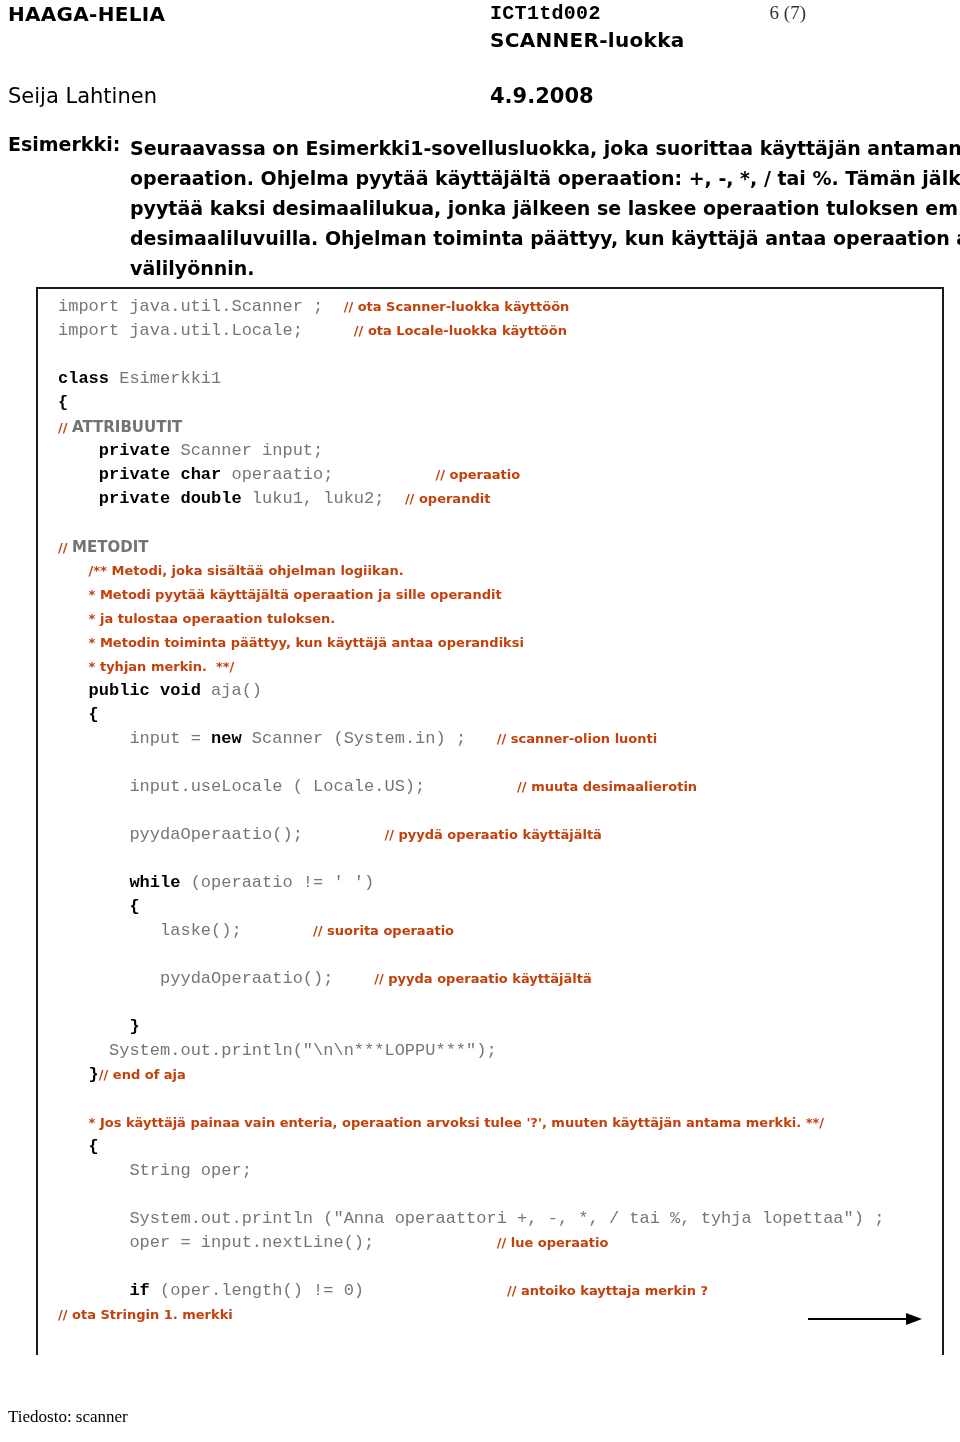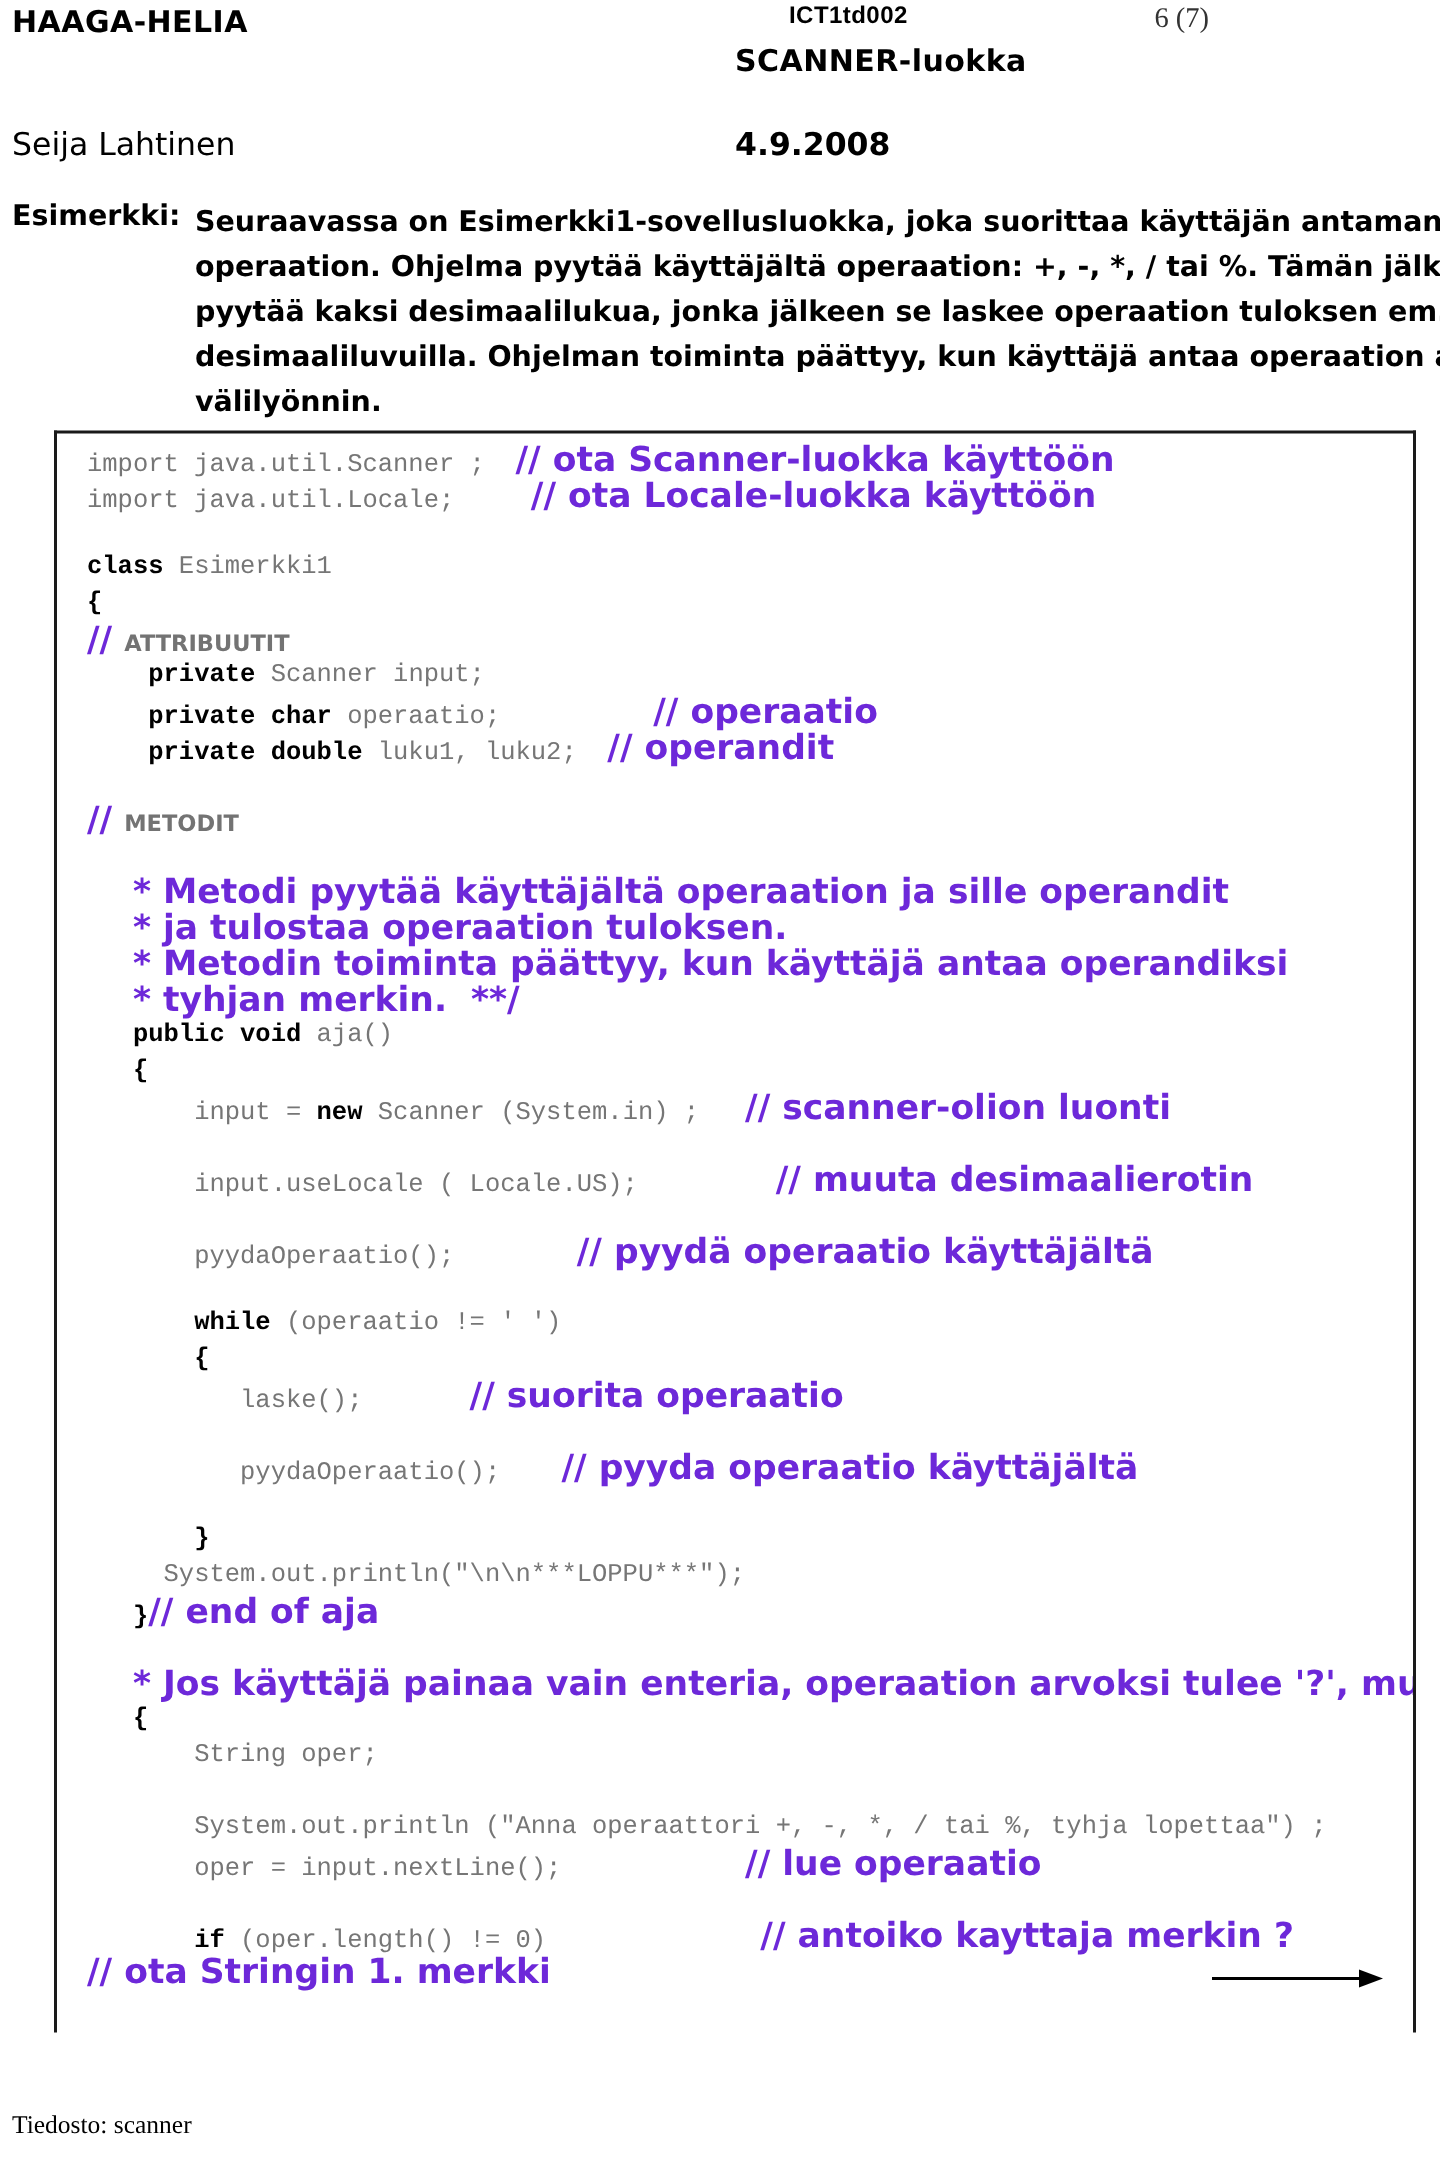--- a/index.html
+++ b/index.html
@@ -28,26 +28,25 @@
     left: 8px; top: 2px;
     font-family: "DejaVu Sans", sans-serif;
     font-size: 20px;
     font-weight: 700;
     letter-spacing: 0.3px;
     white-space: nowrap;
   }
   .hdr-course {
     position: absolute;
     left: 490px; top: 2px;
-    font-family: Liberation Sans, sans-serif;
-    font-size: 16px;
+    font-family: Liberation Mono, monospace;
+    font-size: 20px;
     font-weight: 700;
     letter-spacing: 0.3px;
     white-space: nowrap;
-    margin-left: 36px;
   }
   .hdr-sub {
     position: absolute;
     left: 490px; top: 28px;
     font-family: "DejaVu Sans", sans-serif;
     font-size: 20px;
     font-weight: 700;
     letter-spacing: 0.3px;
     white-space: nowrap;
   }
@@ -144,23 +143,23 @@
   }
   .kw {
     font-family: "Liberation Mono", "DejaVu Sans Mono", monospace;
     font-size: 17px;
     font-weight: 700;
     color: #000000;
     white-space: pre;
   }
   .cmt {
     font-family: "DejaVu Sans", sans-serif;
-    font-size: 23px;
-    font-weight: 700;
-    color: #6d28d9;
+    font-size: 13px;
+    font-weight: 700;
+    color: #c2410c;
     white-space: pre;
   }
   .cmt-s {
     font-family: "DejaVu Sans", sans-serif;
     font-size: 15px;
     font-weight: 700;
     color: #737373;
     white-space: pre;
   }
 
@@ -240,21 +239,21 @@
     <div class="ln"><span class="code">    </span><span class="kw">private</span><span class="code"> Scanner input;</span></div>
 
     <div class="ln"><span class="code">    </span><span class="kw">private char</span><span class="code"> operaatio;</span><span class="code">          </span><span class="cmt">// operaatio</span></div>
 
     <div class="ln"><span class="code">    </span><span class="kw">private double</span><span class="code"> luku1, luku2;</span><span class="code">  </span><span class="cmt">// operandit</span></div>
 
     <div class="ln blank"></div>
 
     <div class="ln"><span class="cmt">// </span><span class="cmt-s">METODIT</span></div>
 
-    <div class="ln"><span class="code">   </span></div>
+    <div class="ln"><span class="code">   </span><span class="cmt">/** Metodi, joka sisältää ohjelman logiikan.</span></div>
     <div class="ln"><span class="code">   </span><span class="cmt">* Metodi pyytää käyttäjältä operaation ja sille operandit</span></div>
     <div class="ln"><span class="code">   </span><span class="cmt">* ja tulostaa operaation tuloksen.</span></div>
     <div class="ln"><span class="code">   </span><span class="cmt">* Metodin toiminta päättyy, kun käyttäjä antaa operandiksi</span></div>
     <div class="ln"><span class="code">   </span><span class="cmt">* tyhjan merkin.  **/</span></div>
 
     <div class="ln"><span class="code">   </span><span class="kw">public void</span><span class="code"> aja()</span></div>
 
     <div class="ln"><span class="code">   </span><span class="kw">{</span></div>
 
     <div class="ln"><span class="code">       </span><span class="code">input = </span><span class="kw">new</span><span class="code"> Scanner (System.in) ;</span><span class="code">   </span><span class="cmt">// scanner-olion luonti</span></div>

